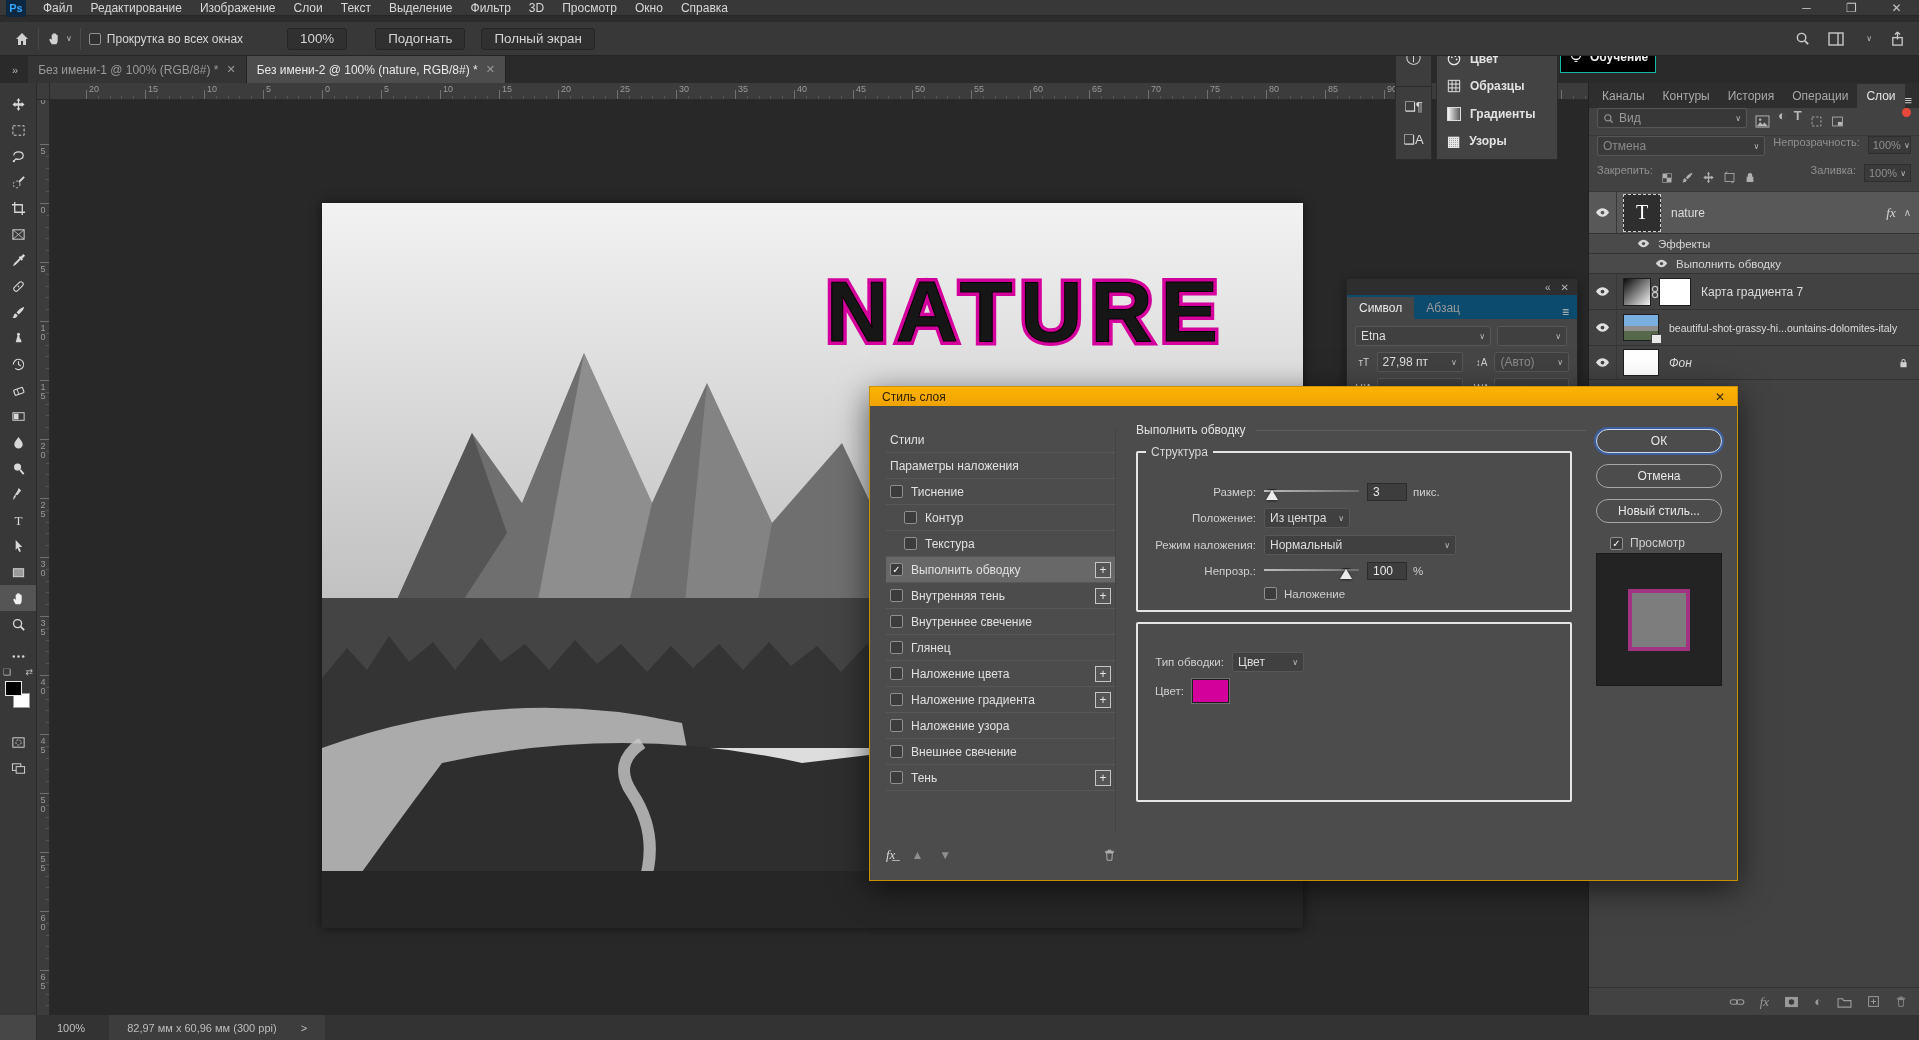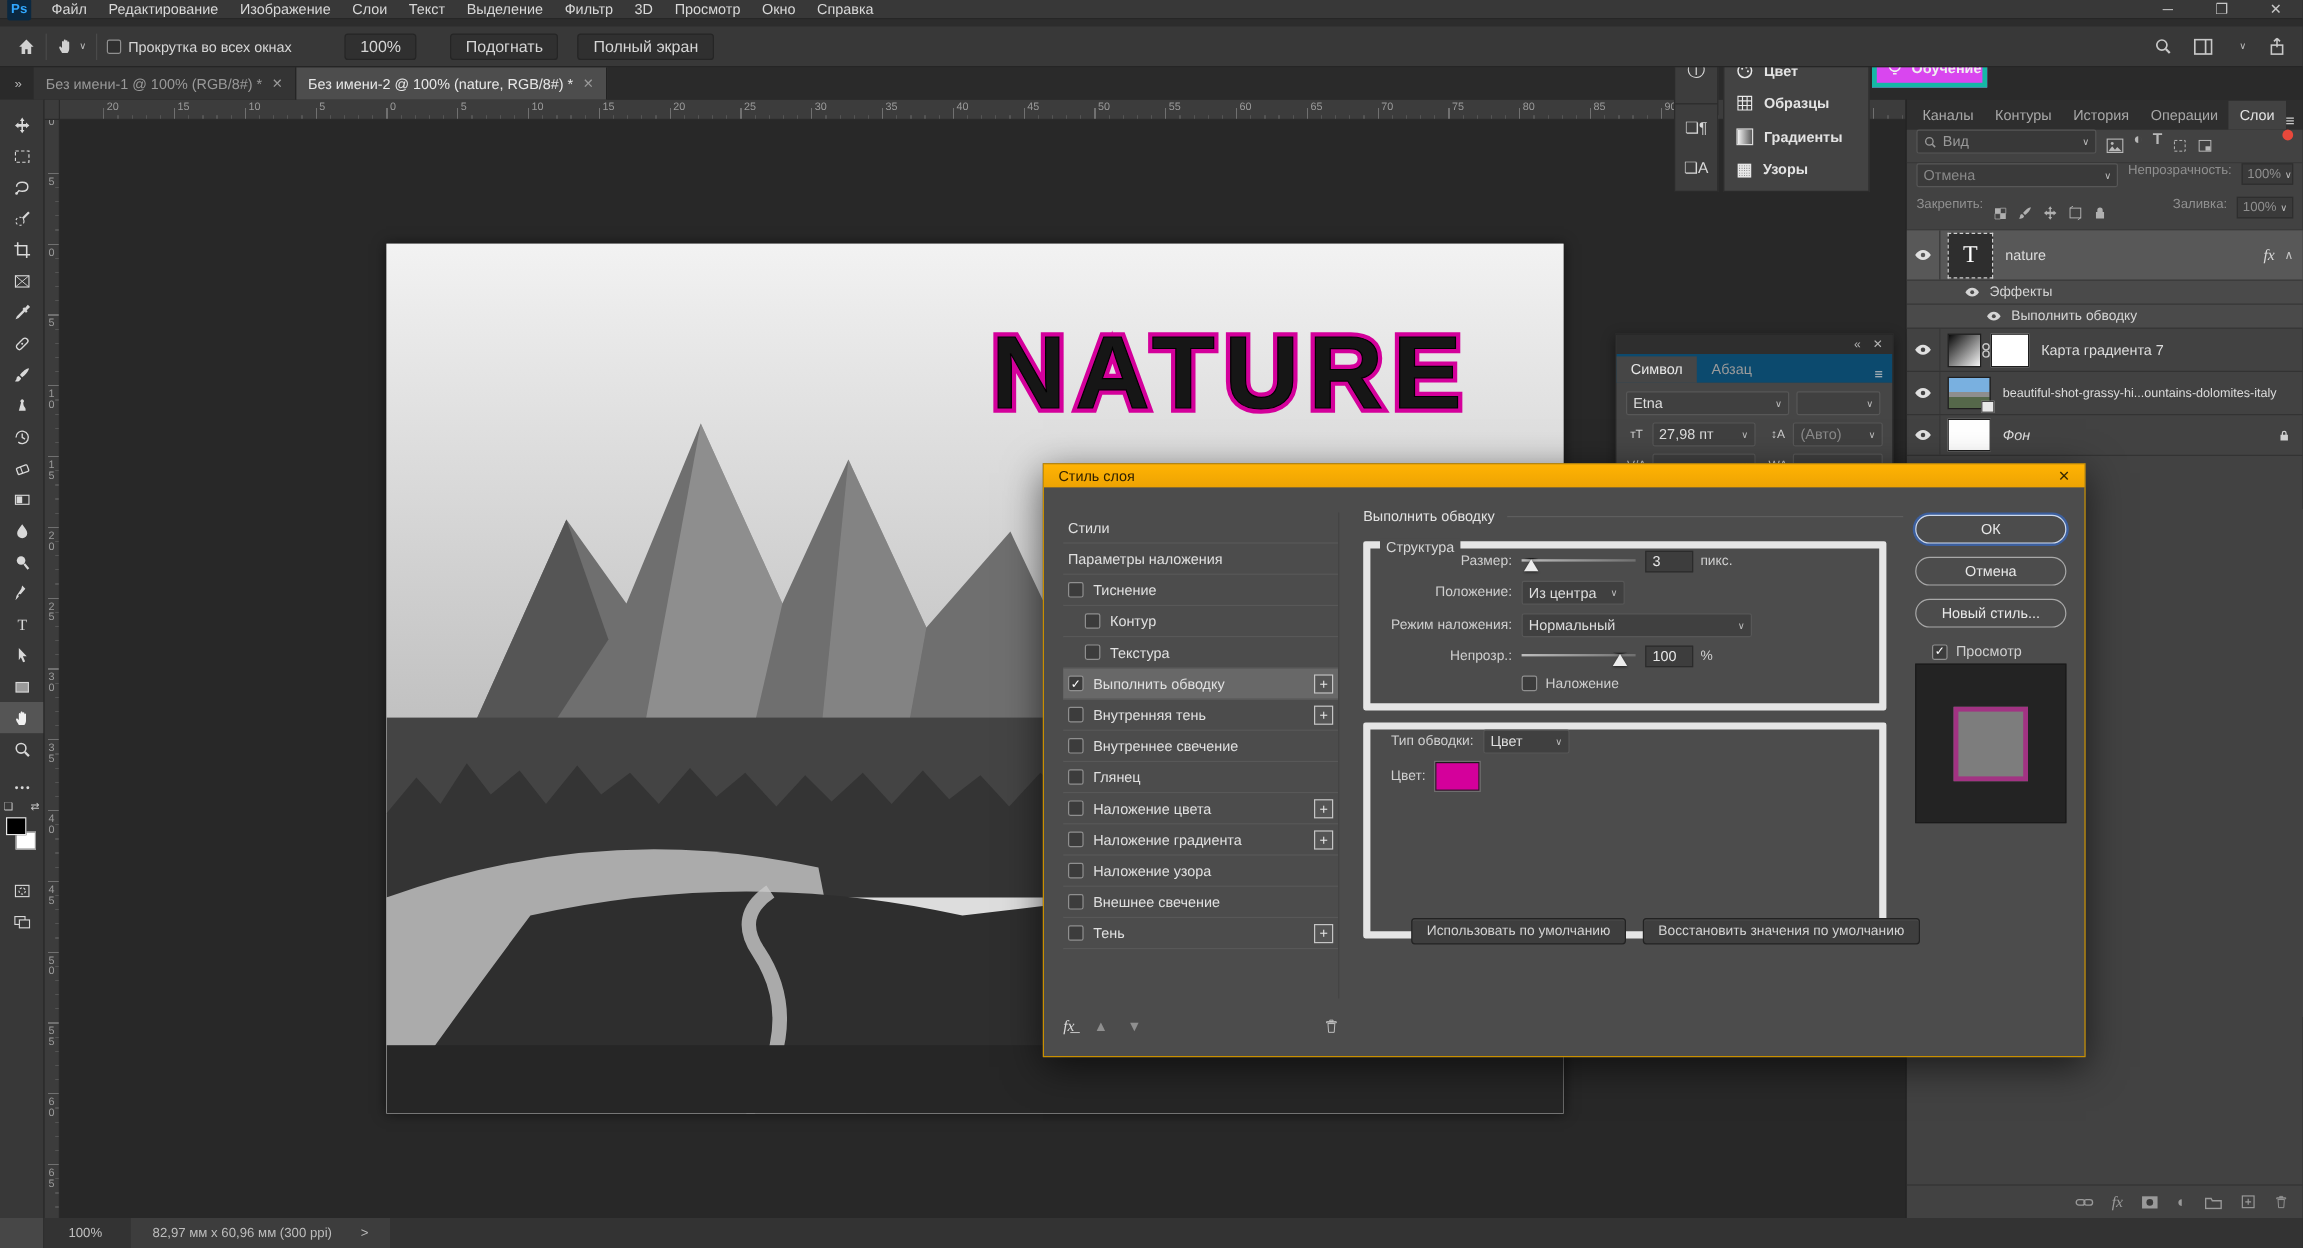--- a/index.html
+++ b/index.html
@@ -58,21 +58,21 @@
   .nature-wrap{left:826px;top:262px;width:440px;height:100px;z-index:3;font-weight:bold;font-size:86px;letter-spacing:8px;font-family:"Liberation Sans",sans-serif}
   .nature-wrap span{position:absolute;left:0;top:0;white-space:nowrap}
   .nature-stroke{color:#1a1a1a;-webkit-text-stroke:8px #d4009b;text-shadow:0 0 3px #6e0b52}
   .nature-fill{color:#161616;-webkit-text-stroke:1px #000}
 
   
   .fl-head{top:24px;height:14px;background:#3d3d3d;border:1px solid #2b2b2b;color:#b8b8b8;font-size:10px;display:flex;align-items:center;z-index:7}
   .iconstrip{left:1395px;top:40px;width:37px;height:120px;background:#3d3d3d;border:1px solid #2b2b2b;z-index:7;display:flex;flex-direction:column;align-items:center;padding-top:8px;gap:18px;color:#d8d8d8}
   .presets{left:1436px;top:40px;width:122px;height:120px;background:#434343;border:1px solid #2b2b2b;z-index:7;display:flex;flex-direction:column;justify-content:space-around;padding:4px 0}
   .preset-row{display:flex;align-items:center;gap:9px;padding-left:10px;height:26px;color:#e3e3e3;font-weight:bold;font-size:12px}
-  .learn{left:1560px;top:40px;width:96px;height:33px;background:#d946ef;border:4px solid #14b8a6;z-index:7;display:flex;align-items:center;gap:7px;padding-left:8px;color:#f0f0f0;font-weight:bold}
+  .learn{left:1560px;top:40px;width:96px;height:33px;background:#000000;border:1px solid #14b8a6;z-index:7;display:flex;align-items:center;gap:7px;padding-left:8px;color:#f0f0f0;font-weight:bold}
   .grid-ico{width:14px;height:14px}
   .grad-ico{width:14px;height:14px;background:linear-gradient(90deg,#f5f5f5,#5a5a5a);border:1px solid #ddd}
 
   
   .charpanel{left:1346px;top:278px;width:232px;height:112px;background:#3b3b3b;border:1px solid #262626;box-shadow:0 3px 10px rgba(0,0,0,.4);z-index:8;overflow:hidden}
   .cp-head{height:16px;background:#2e2e2e;display:flex;justify-content:flex-end;align-items:center;gap:10px;padding-right:8px;color:#b5b5b5;font-size:10px}
   .cp-tabs{height:24px;background:#0c4a6e;display:flex;align-items:flex-end}
   .cp-tab{padding:4px 12px;font-size:12px}
   .cp-tab.on{background:#464646;color:#e8e8e8}
   .cp-tab.off{color:#9a9a9a}
@@ -112,21 +112,21 @@
   .ls-row{height:26px;display:flex;align-items:center;gap:8px;border-bottom:1px solid #585858;padding:0 4px;color:#e0e0e0;font-size:12px}
   .ls-row.ind{padding-left:18px}
   .ls-row.sel{background:#686868}
   .cb{width:13px;height:13px;background:#3c3c3c;border:1px solid #8f8f8f;border-radius:2px;display:inline-flex;align-items:center;justify-content:center;font-size:10px;color:#fff;flex:none}
   .cb.checked::after{content:"✓"}
   .plusbtn{margin-left:auto;width:16px;height:16px;border:1px solid #c5c5c5;color:#e5e5e5;display:flex;align-items:center;justify-content:center;font-size:12px;background:#555}
   .ls-tools{position:absolute;left:16px;top:460px;width:230px;display:flex;align-items:center;gap:16px;color:#c5c5c5}
   .dlg-content{position:absolute;left:266px;top:36px;width:450px}
   .sect-title{display:flex;align-items:center;color:#e2e2e2;font-size:12px}
   .grpline{flex:1;height:1px;background:#5e5e5e;margin-left:10px}
-  .fieldset{border:6px solid #e5e5e5;border-radius:2px;position:relative;margin-top:14px;padding:2px 10px 8px}
+  .fieldset{border:2px solid #e5e5e5;border-radius:2px;position:relative;margin-top:14px;padding:30px 10px 8px}
   .legend{position:absolute;top:-8px;left:8px;background:#4c4c4c;padding:0 5px;color:#d5d5d5;font-size:12px}
   .frow{display:flex;align-items:center;margin-bottom:7px}
   .flab{width:108px;text-align:right;margin-right:8px;color:#cfcfcf;font-size:11.5px;flex:none}
   .sl{position:relative;width:95px;height:14px;margin-right:8px}
   .sl .track{position:absolute;left:0;right:0;top:5px;height:2px;background:linear-gradient(to right,#bdbdbd,#6f6f6f)}
   .sl .thumb{position:absolute;top:4px;width:0;height:0;border-left:6px solid transparent;border-right:6px solid transparent;border-bottom:10px solid #ececec;filter:drop-shadow(0 1px 1px rgba(0,0,0,.5))}
   .nbox{background:#3d3d3d;border:1px solid #2b2b2b;height:18px;width:40px;padding:0 5px;font-size:12px;color:#e8e8e8;display:flex;align-items:center;margin-right:6px}
   .unit{color:#cfcfcf;font-size:11.5px}
   .swatch{width:37px;height:24px;border:1px solid #1c1c1c;outline:1px solid #6e6e6e}
   .dlg-right{position:absolute;left:726px;top:42px;width:126px;display:flex;flex-direction:column;align-items:center}
@@ -884,24 +884,20 @@
             <span class="caret">∨</span>
         </div>
       </div>
       <div class="frow" style="margin-top:6px">
         <span class="flab" style="width:36px">Цвет:</span>
         <div class="swatch" style="background-color: rgb(212, 0, 155);"></div>
       </div>
     </div>
   </div>
 
-  <div class="dlg-defaults">
-    <button class="sqbtn">Использовать по умолчанию</button>
-    <button class="sqbtn">Восстановить значения по умолчанию</button>
-  </div>
 
   <div class="dlg-right">
     <button class="pill focus">ОК</button>
     <button class="pill">Отмена</button>
     <button class="pill">Новый стиль...</button>
     <div class="row" style="gap:7px;margin-top:2px;align-self:flex-start;margin-left:14px">
       <span class="cb checked"></span>
       <span>Просмотр</span>
     </div>
     <div class="prevbox">

